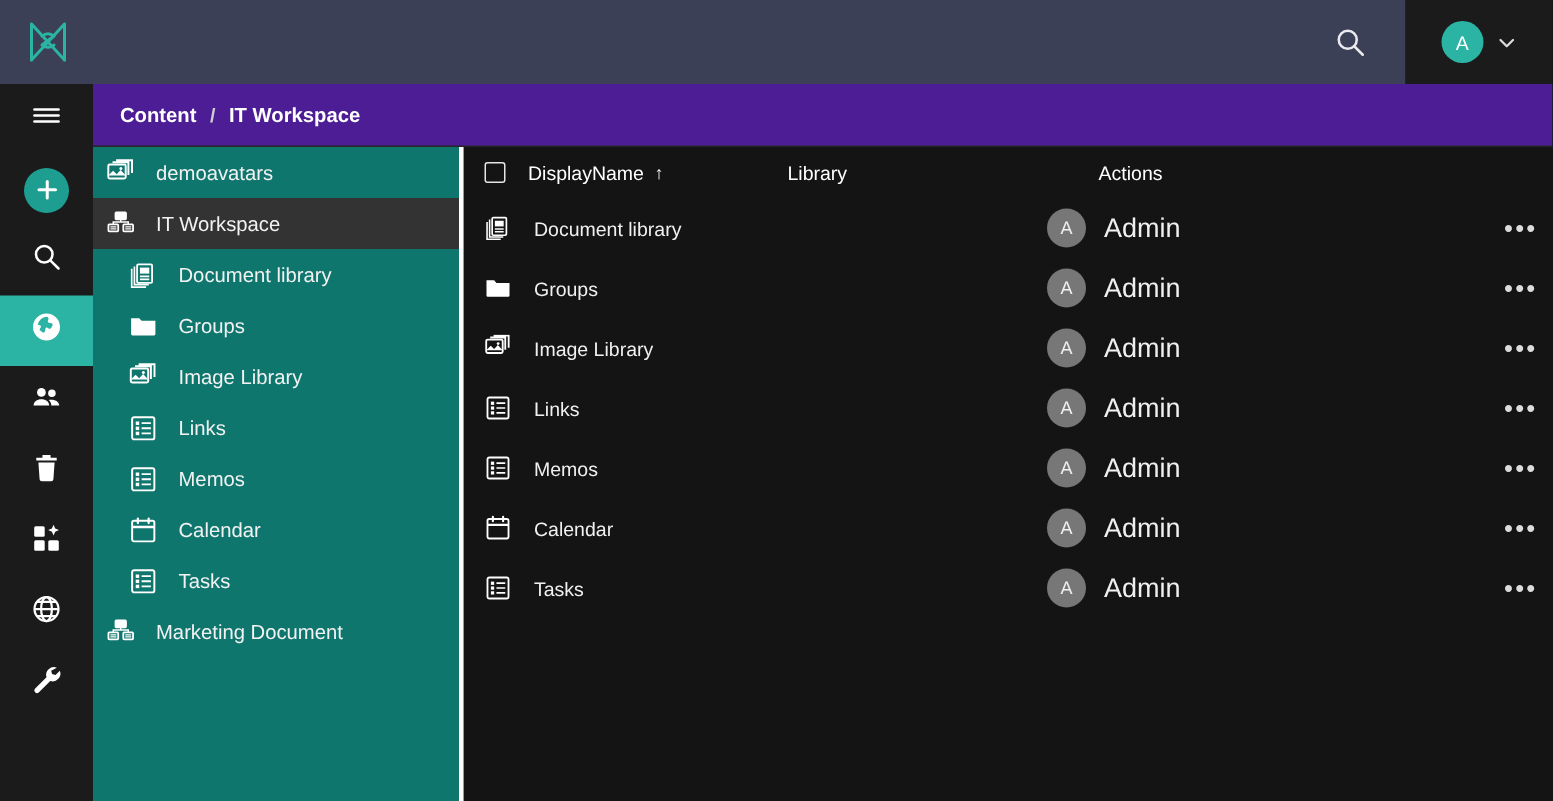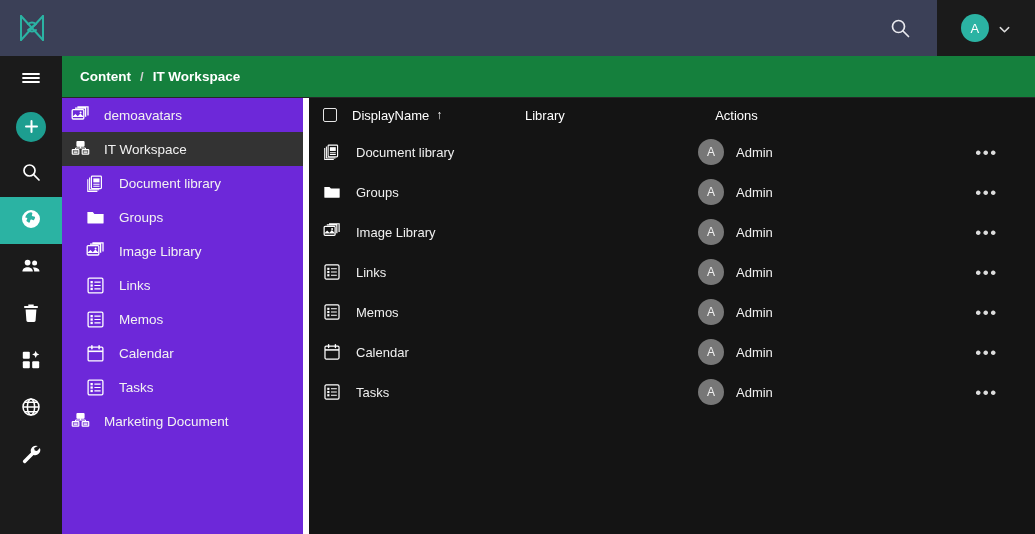--- a/index.html
+++ b/index.html
@@ -54,42 +54,42 @@
   .rail-plus {
     width: 30px; height: 30px; border-radius: 50%;
     background: #1d9e90;
     display: flex; align-items: center; justify-content: center;
   }
   .rail-plus svg { width: 17px; height: 17px; }
 
   
   .sidebar {
     position: absolute; top: 98px; left: 62px; width: 247px; height: 436px;
-    background: #6d28d9;
-    border-right: 6px solid #ffffff;
+    background: #0f766e;
+    border-right: 3px solid #ffffff;
     overflow: hidden;
   }
   .nav-item {
     height: 34px; display: flex; align-items: center; cursor: pointer;
     font-size: 13.5px; color: #f2f2f2; white-space: nowrap;
   }
   .nav-item .nav-ico {
     width: 20px; height: 20px; flex: 0 0 20px;
     display: flex; align-items: center; justify-content: center;
   }
   .nav-item .nav-ico svg { width: 19px; height: 19px; }
   .nav-item .nav-label { margin-left: 14px; }
   .nav-item.lvl0 { padding-left: 8px; }
   .nav-item.lvl1 { padding-left: 23px; }
   .nav-item.active { background: #333333; }
 
   
   .crumbbar {
     position: absolute; top: 56px; left: 62px; width: 973px; height: 42px;
-    background: #15803d;
+    background: #4c1d95;
     display: flex; align-items: center;
     border-bottom: 1px solid #272727;
   }
   .crumbbar .crumb {
     font-size: 13.5px; font-weight: bold; color: #ffffff; cursor: pointer;
   }
   .crumbbar .crumb:first-child { margin-left: 18px; }
   .crumbbar .sep { font-size: 13px; color: #cfcfcf; margin: 0 9px; font-weight: bold; }
 
   
@@ -98,36 +98,36 @@
     background: #141414;
   }
   .trow {
     position: relative; display: flex; align-items: center;
     height: 40px; padding-left: 13px; font-size: 13px; color: #f0f0f0;
   }
   .thead { height: 34px; color: #ffffff; }
   .col-name  { width: 202px; display: flex; align-items: center; }
   .col-lock  { width: 173px; }
   .col-by    { width: 250px; display: flex; align-items: center; }
-  .col-act   { width: 77px; text-align: center; }
+  .col-act   { width: 77px; text-align: right; }
   .chk {
     width: 14px; height: 14px; border: 1.6px solid #e6e6e6; border-radius: 2px;
     flex: 0 0 14px; cursor: pointer;
   }
   .thead .col-name .hdr-txt { margin-left: 15px; font-size: 13px; }
   .sort-arrow { margin-left: 7px; font-size: 12px; }
   .row-ico { width: 18px; height: 18px; flex: 0 0 18px; display:flex; align-items:center; justify-content:center;}
   .row-ico svg { width: 18px; height: 18px; }
   .row-name { margin-left: 15px; }
   .avatar-sm {
     width: 26px; height: 26px; border-radius: 50%; background: #777777;
     color: #efefef; display: flex; align-items: center; justify-content: center;
     font-size: 12px; flex: 0 0 26px;
   }
-  .by-name { margin-left: 12px; font-size: 13px; }
+  .by-name { margin-left: 12px; font-size: 18px; }
   .dots { color: #dcdcdc; font-size: 17px; letter-spacing: 1.5px; cursor: pointer; line-height: 1; }
 </style>
 </head>
 <body>
 
 <div class="app">
 
   <div class="topbar">
     <div class="topbar-blue">
       <span class="logo">

